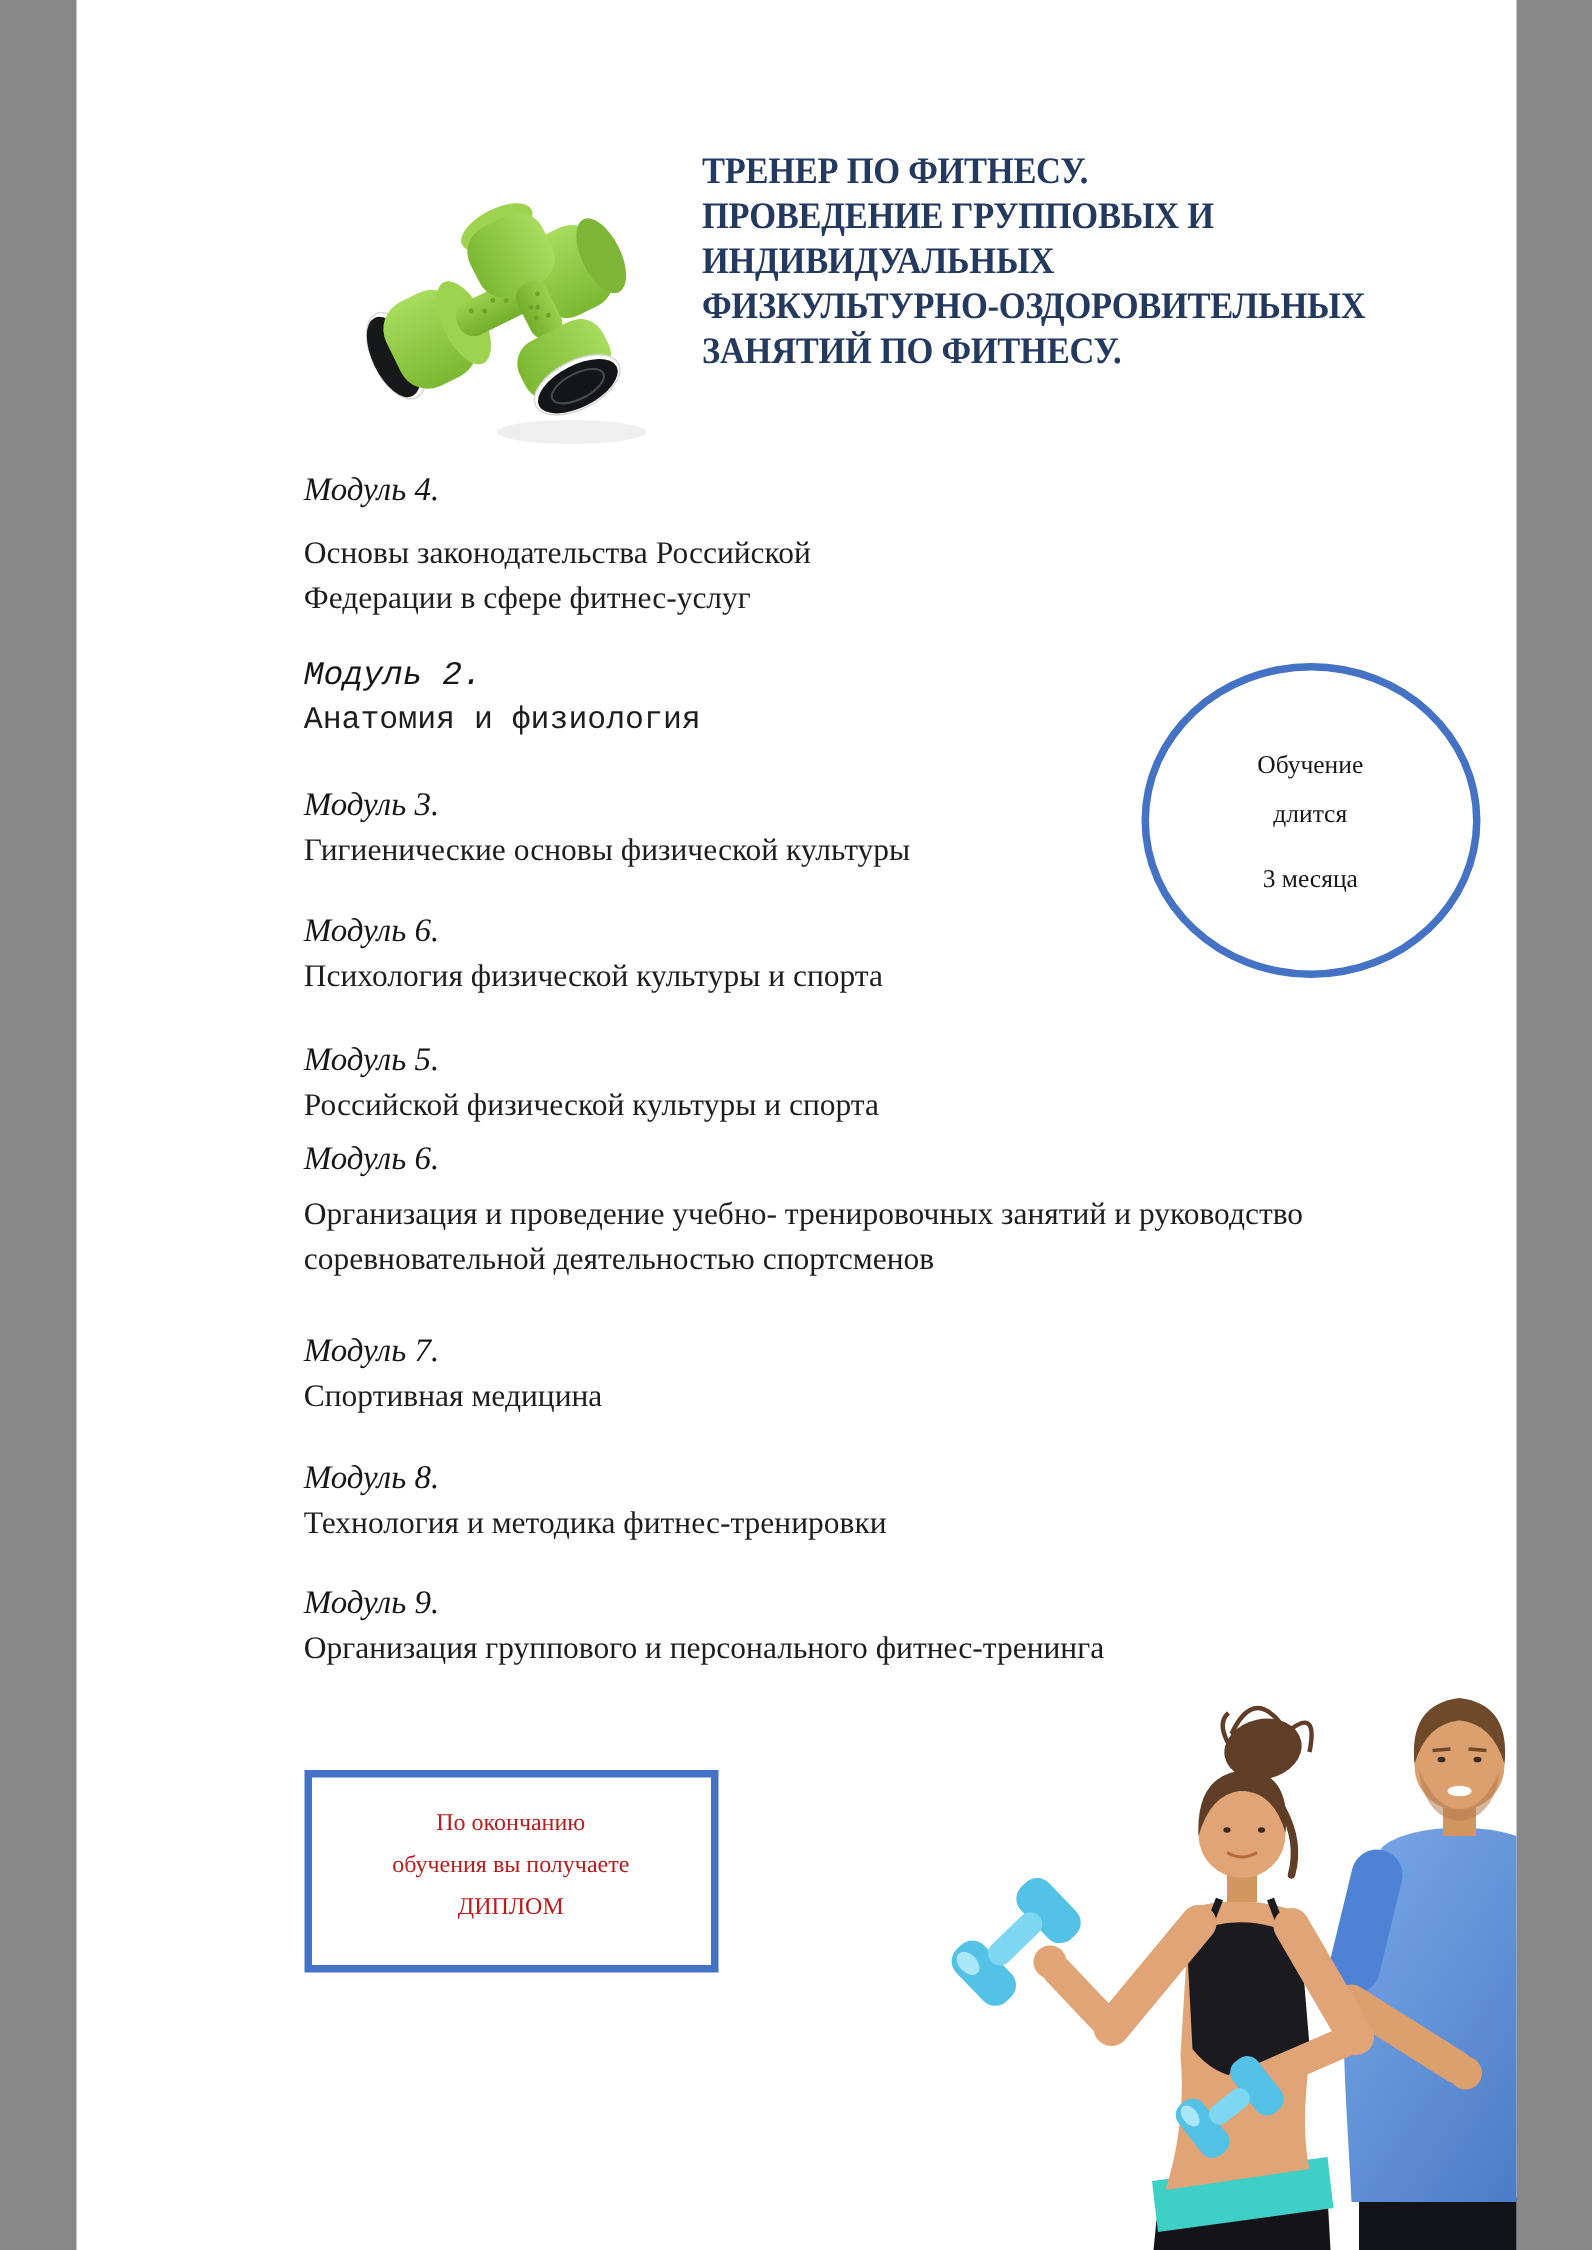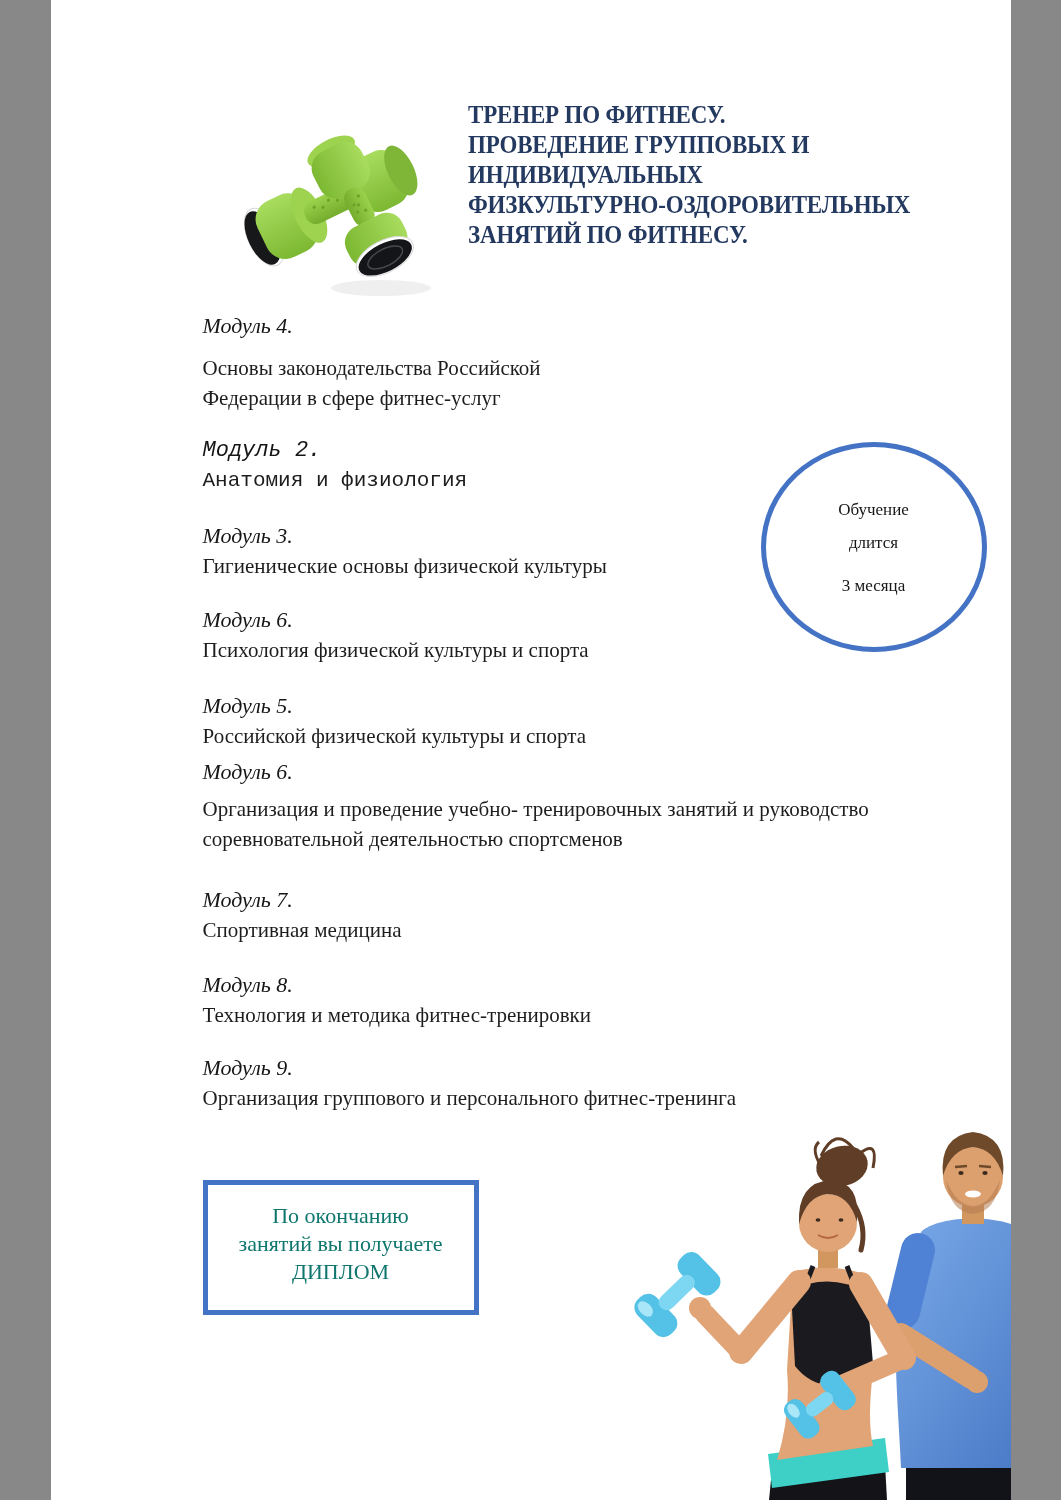--- a/index.html
+++ b/index.html
@@ -37,21 +37,21 @@
     text-align:center;padding-top:46px;
   }
   .duration-line{font-size:17px;line-height:33px;color:#161616;}
   .duration-line.last{margin-top:10px;}
   
   .diploma-box{
     position:absolute;left:152px;top:1180px;width:276px;height:135px;
     border:5px solid #4472C4;box-sizing:border-box;background:#ffffff;
     text-align:center;padding-top:17px;
   }
-  .diploma-line{font-size:22px;line-height:28px;color:#0f766e;}
+  .diploma-line{font-size:16px;line-height:28px;color:#b91c1c;}
   
   .trainers-art{position:absolute;left:570px;top:1120px;width:491px;height:380px;}
 </style>
 </head>
 <body>
 
 <div class="page">
 
   <svg class="dumbbells-art" viewBox="0 0 235 205">
     <defs>
@@ -148,21 +148,21 @@
   </div>
 
   <div class="duration-circle">
     <div class="duration-line">Обучение</div>
     <div class="duration-line">длится</div>
     <div class="duration-line last">3 месяца</div>
   </div>
 
   <div class="diploma-box">
     <div class="diploma-line">По окончанию</div>
-    <div class="diploma-line">занятий вы получаете</div>
+    <div class="diploma-line">обучения вы получаете</div>
     <div class="diploma-line">ДИПЛОМ</div>
   </div>
 
   <svg class="trainers-art" viewBox="0 0 491 380">
     <defs>
       <linearGradient id="gradShirt" x1="0" y1="0" x2="1" y2="1">
         <stop offset="0" stop-color="#79a9e8"></stop>
           <stop offset="1" stop-color="#4574c2"></stop>
       </linearGradient>
     </defs>

